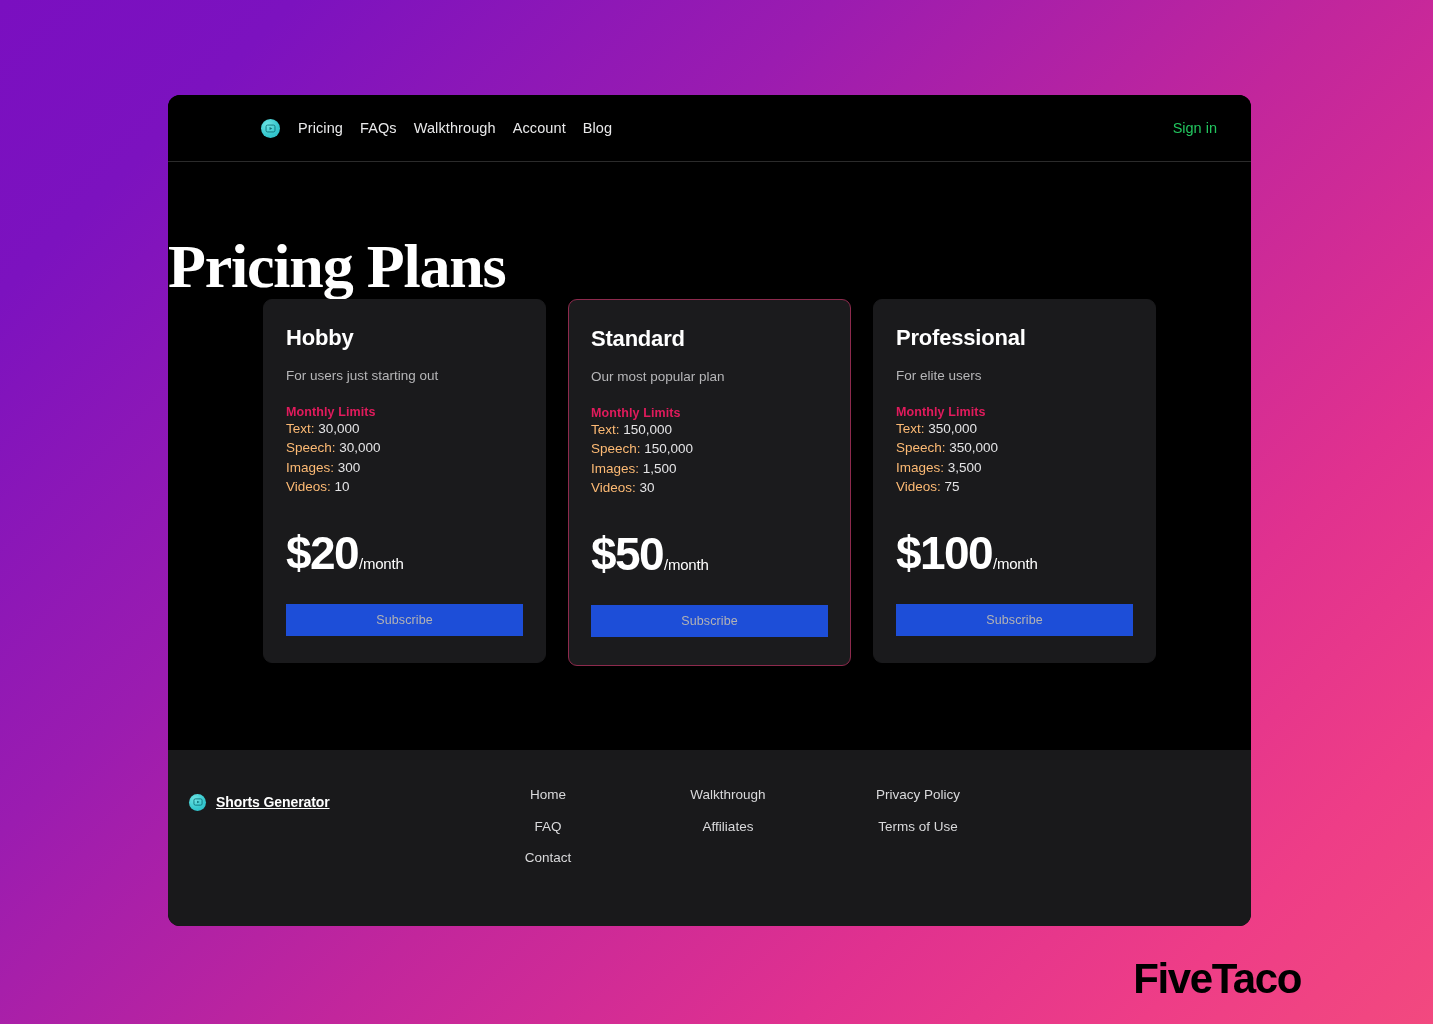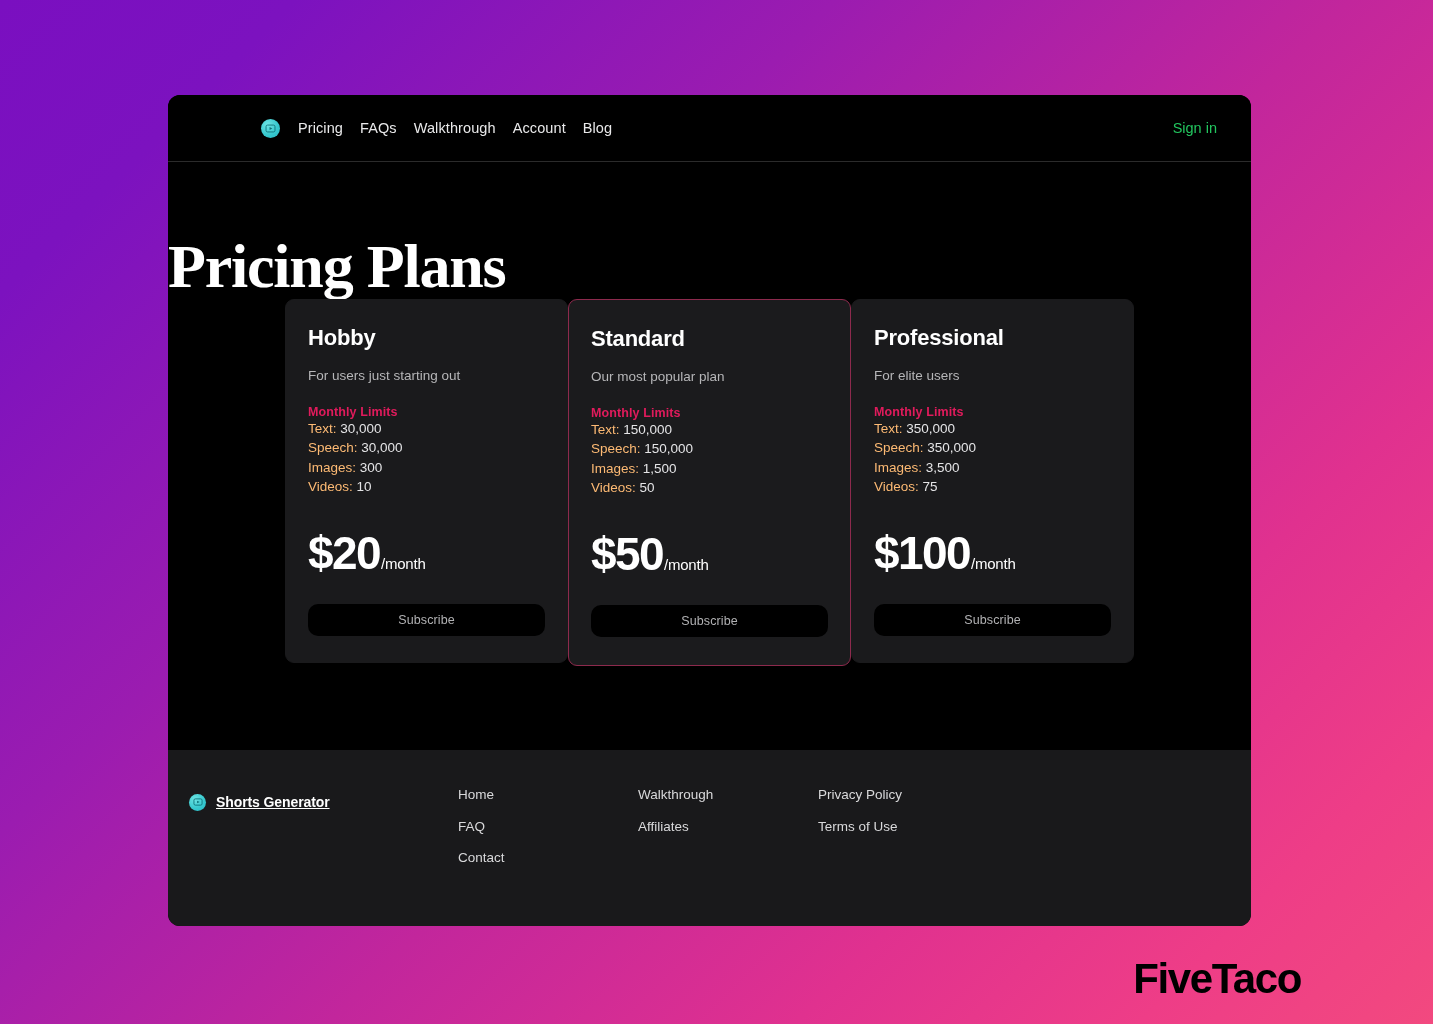--- a/index.html
+++ b/index.html
@@ -102,20 +102,21 @@
     font-weight: bold;
     letter-spacing: -1.2px;
     line-height: 1.05;
     font-family: Liberation Serif, serif;
   }
 
   .plans-row {
     display: flex;
     justify-content: center;
     align-items: flex-start;
+    gap: 22px;
   }
 
   .plan-card {
     width: 283px;
     background: #1a1a1c;
     border: 1px solid #1a1a1c;
     border-radius: 9px;
     padding: 26px 22px 26px;
   }
   .plan-card.featured {
@@ -175,23 +176,23 @@
     font-size: 15px;
     font-weight: normal;
     letter-spacing: -0.2px;
     margin-left: 1px;
   }
 
   .subscribe-button {
     display: block;
     width: 100%;
     height: 32px;
-    background: #000000;
+    background: #1d4ed8;
     border: none;
-    border-radius: 10px;
+    border-radius: 0;
     color: #b2b2b4;
     font-family: "Liberation Sans", sans-serif;
     font-size: 12.5px;
     letter-spacing: 0.1px;
     cursor: pointer;
   }
 
   
   .site-footer {
     flex: 0 0 176px;
@@ -226,20 +227,21 @@
     font-weight: bold;
     letter-spacing: -0.1px;
     text-decoration: underline;
   }
 
   .footer-col {
     display: flex;
     flex-direction: column;
     gap: 18px;
     padding-top: 8px;
+    text-align: center;
   }
   .footer-col.col-1 { width: 180px; flex: 0 0 180px; }
   .footer-col.col-2 { width: 180px; flex: 0 0 180px; }
   .footer-col.col-3 { width: 200px; flex: 0 0 200px; }
 
   .footer-link {
     color: #d9d9db;
     font-size: 13.5px;
     line-height: 1;
     text-decoration: none;
@@ -333,21 +335,21 @@
           <li class="limit-row">
             <span class="limit-label">Speech:</span>
             <span class="limit-value">150,000</span>
           </li>
           <li class="limit-row">
             <span class="limit-label">Images:</span>
             <span class="limit-value">1,500</span>
           </li>
           <li class="limit-row">
             <span class="limit-label">Videos:</span>
-            <span class="limit-value">50</span>
+            <span class="limit-value">30</span>
           </li>
         </ul>
         <div class="price-block">
           <span class="price-amount">$50</span>
           <span class="price-period">/month</span>
         </div>
         <button class="subscribe-button">Subscribe</button>
       </article>
 
       <article class="plan-card">

